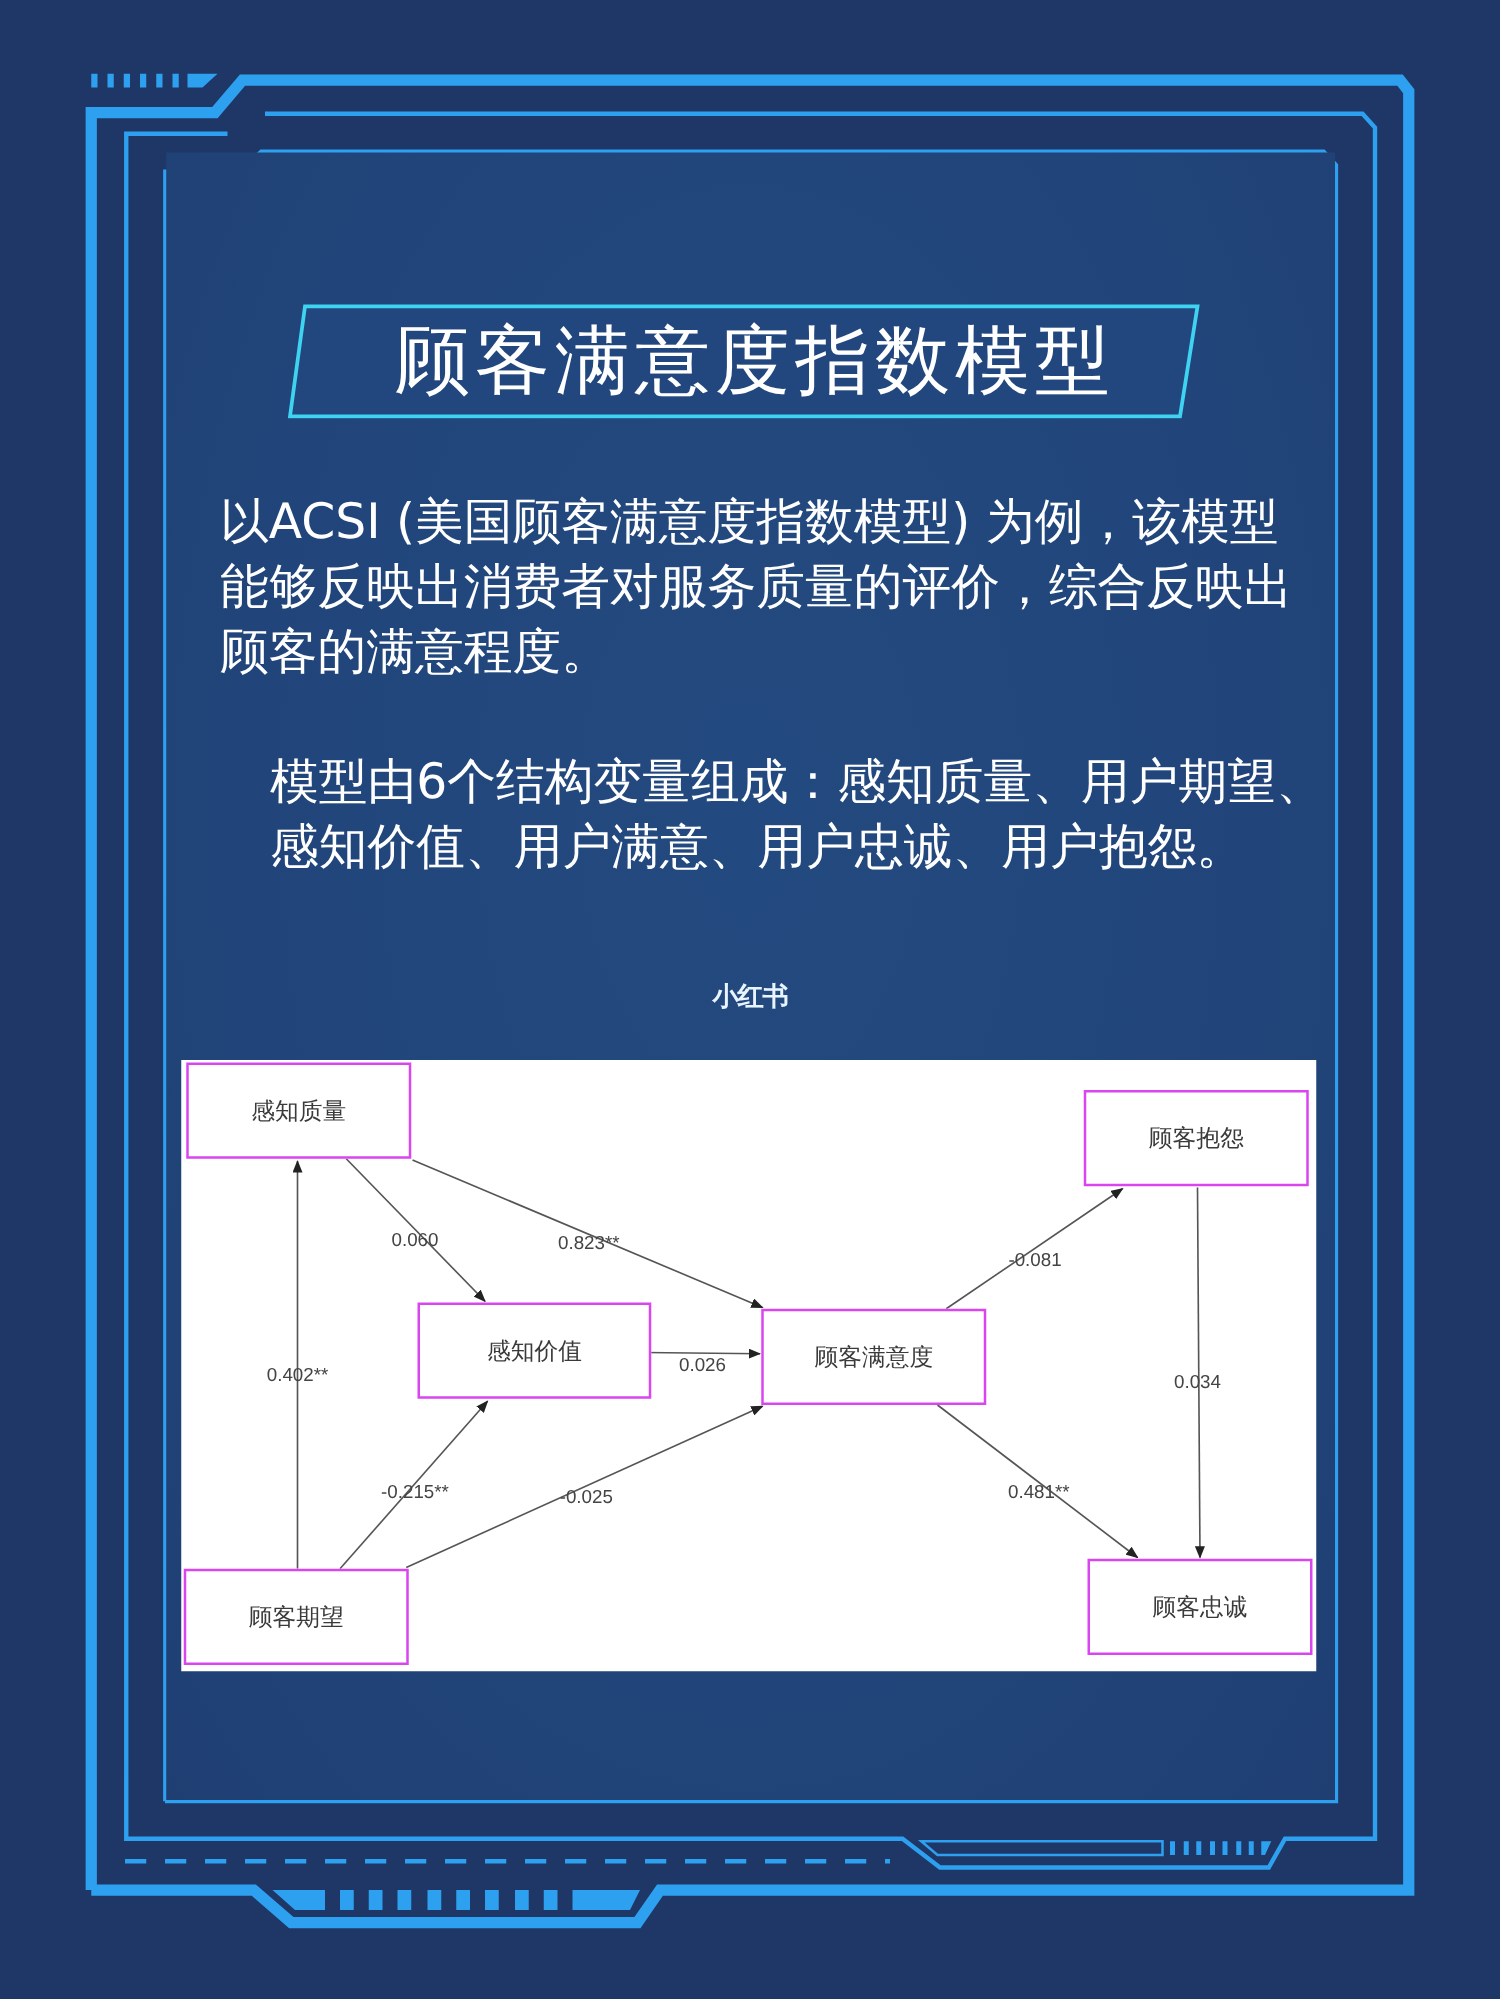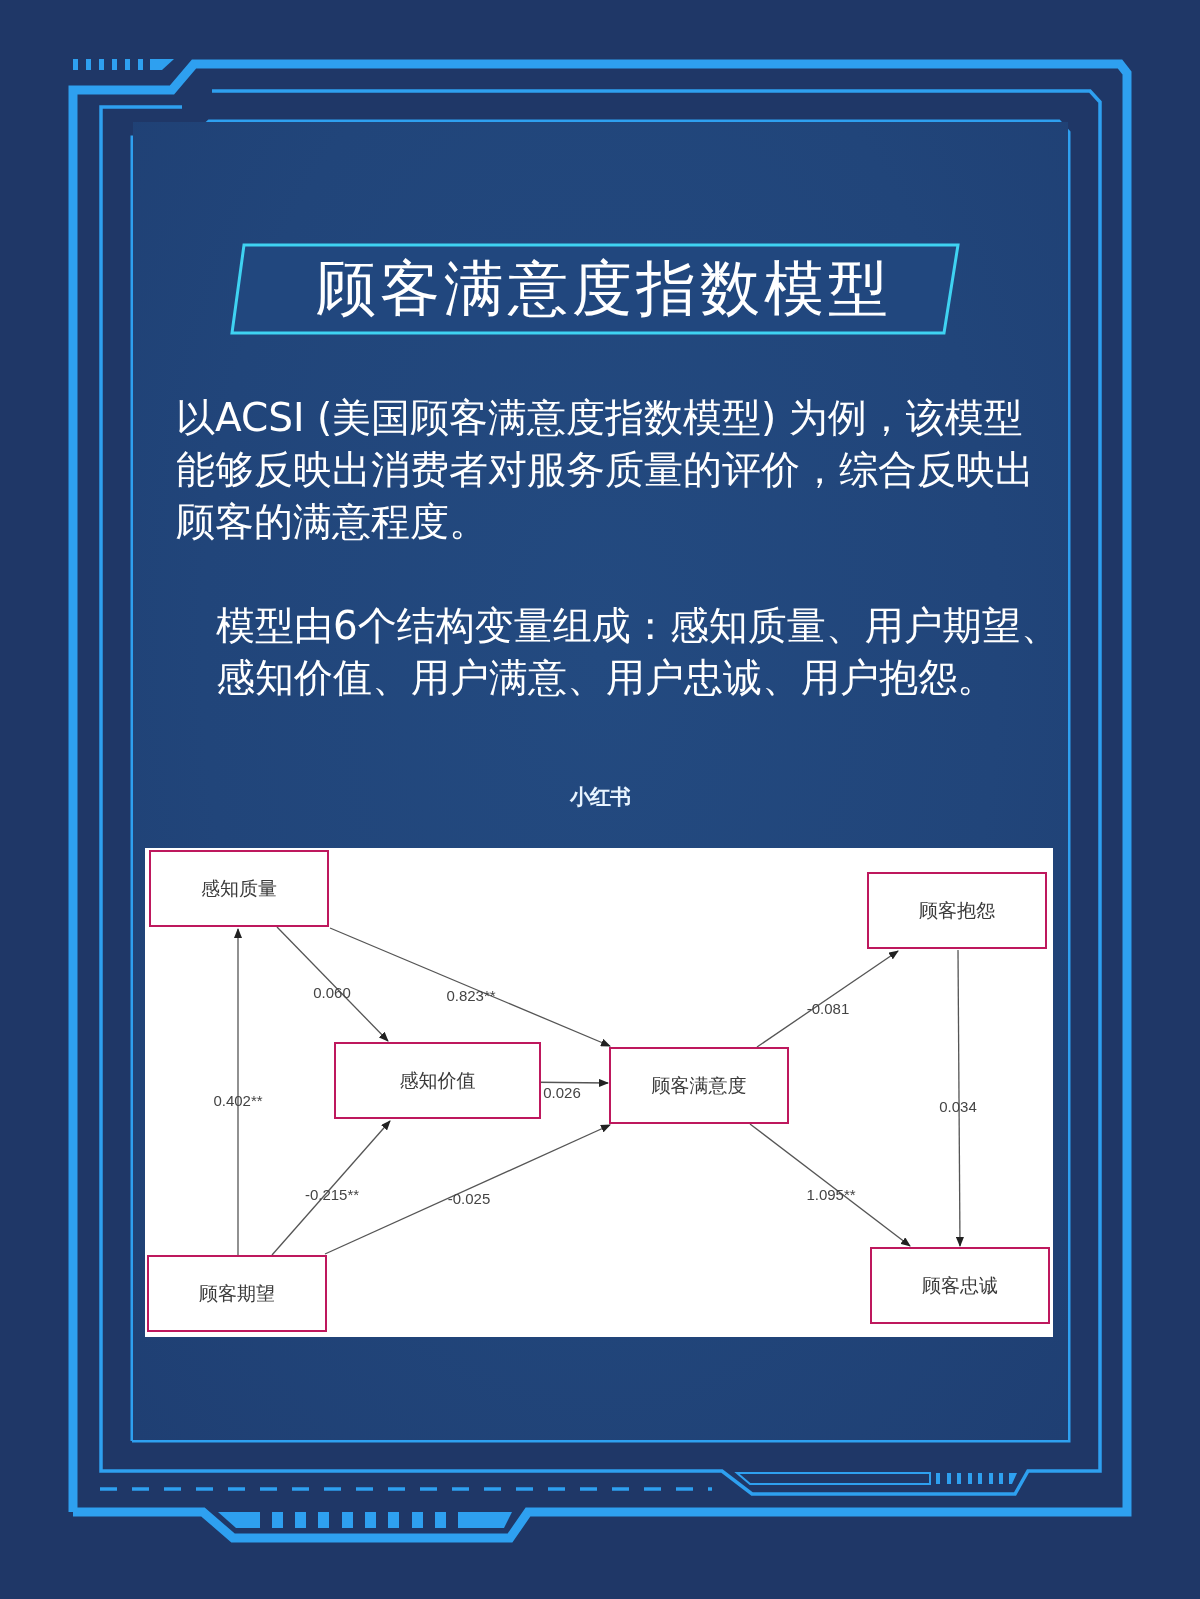--- a/index.html
+++ b/index.html
@@ -34,21 +34,21 @@
     position: absolute; left: 560px; top: 783px; width: 80px; text-align: center;
     color: #e8f4ff; font-size: 21px; font-weight: bold; letter-spacing: -1px;
   }
   .diagram {
     position: absolute; left: 145px; top: 848px; width: 908px; height: 489px;
     background: #ffffff;
   }
   .diagram svg { position: absolute; left: 0; top: 0; }
   .node {
     position: absolute; box-sizing: border-box;
-    border: 2px solid #be185d; background: #fff;
+    border: 2px solid #d946ef; background: #fff;
     display: flex; align-items: center; justify-content: center;
     color: #3a3a3a; font-size: 19px;
   }
   .elabel {
     position: absolute; color: #444; font-size: 15px;
     font-family: "Liberation Sans", sans-serif;
     transform: translate(-50%, -50%); white-space: nowrap;
   }
 </style>
 </head>
@@ -127,28 +127,28 @@
       <line x1="127" y1="407" x2="245" y2="273"></line>
       <line x1="180" y1="406" x2="465" y2="277"></line>
       <line x1="370" y1="234" x2="463" y2="235"></line>
       <line x1="612" y1="199" x2="753" y2="103"></line>
       <line x1="605" y1="276" x2="765" y2="398"></line>
       <line x1="813" y1="102" x2="815" y2="398"></line>
     </g>
   </svg>
 
   <div class="node" style="left:4px;top:2px;width:180px;height:77px;">感知质量</div>
-  <div class="node" style="left:189px;top:194px;width:207px;height:77px;">感知价值</div>
+  <div class="node" style="left:189px;top:194px;width:187px;height:77px;">感知价值</div>
   <div class="node" style="left:2px;top:407px;width:180px;height:77px;">顾客期望</div>
   <div class="node" style="left:464px;top:199px;width:180px;height:77px;">顾客满意度</div>
   <div class="node" style="left:725px;top:399px;width:180px;height:77px;">顾客忠诚</div>
   <div class="node" style="left:722px;top:24px;width:180px;height:77px;">顾客抱怨</div>
 
   <span class="elabel" style="left:187px;top:144px;">0.060</span>
   <span class="elabel" style="left:326px;top:147px;">0.823**</span>
   <span class="elabel" style="left:93px;top:252px;">0.402**</span>
   <span class="elabel" style="left:187px;top:346px;">-0.215**</span>
   <span class="elabel" style="left:324px;top:350px;">-0.025</span>
   <span class="elabel" style="left:417px;top:244px;">0.026</span>
   <span class="elabel" style="left:683px;top:160px;">-0.081</span>
-  <span class="elabel" style="left:686px;top:346px;">1.095**</span>
+  <span class="elabel" style="left:686px;top:346px;">0.481**</span>
   <span class="elabel" style="left:813px;top:258px;">0.034</span>
 </div>
 
 </body></html>

